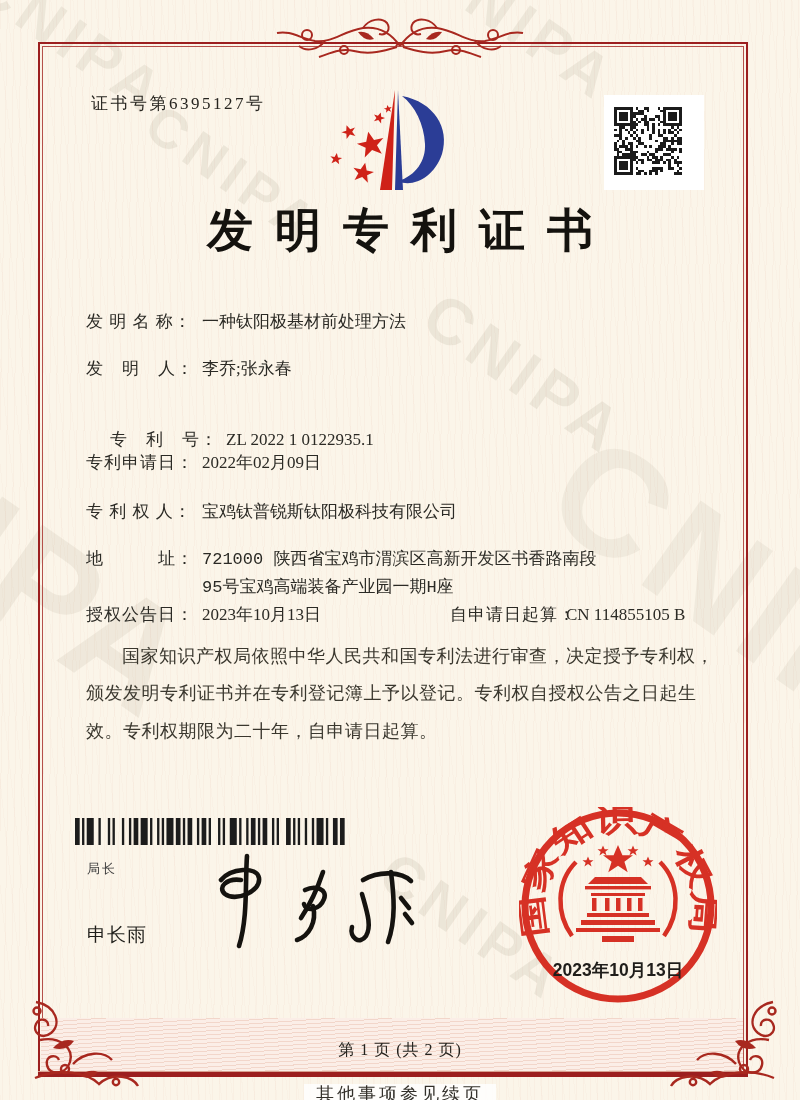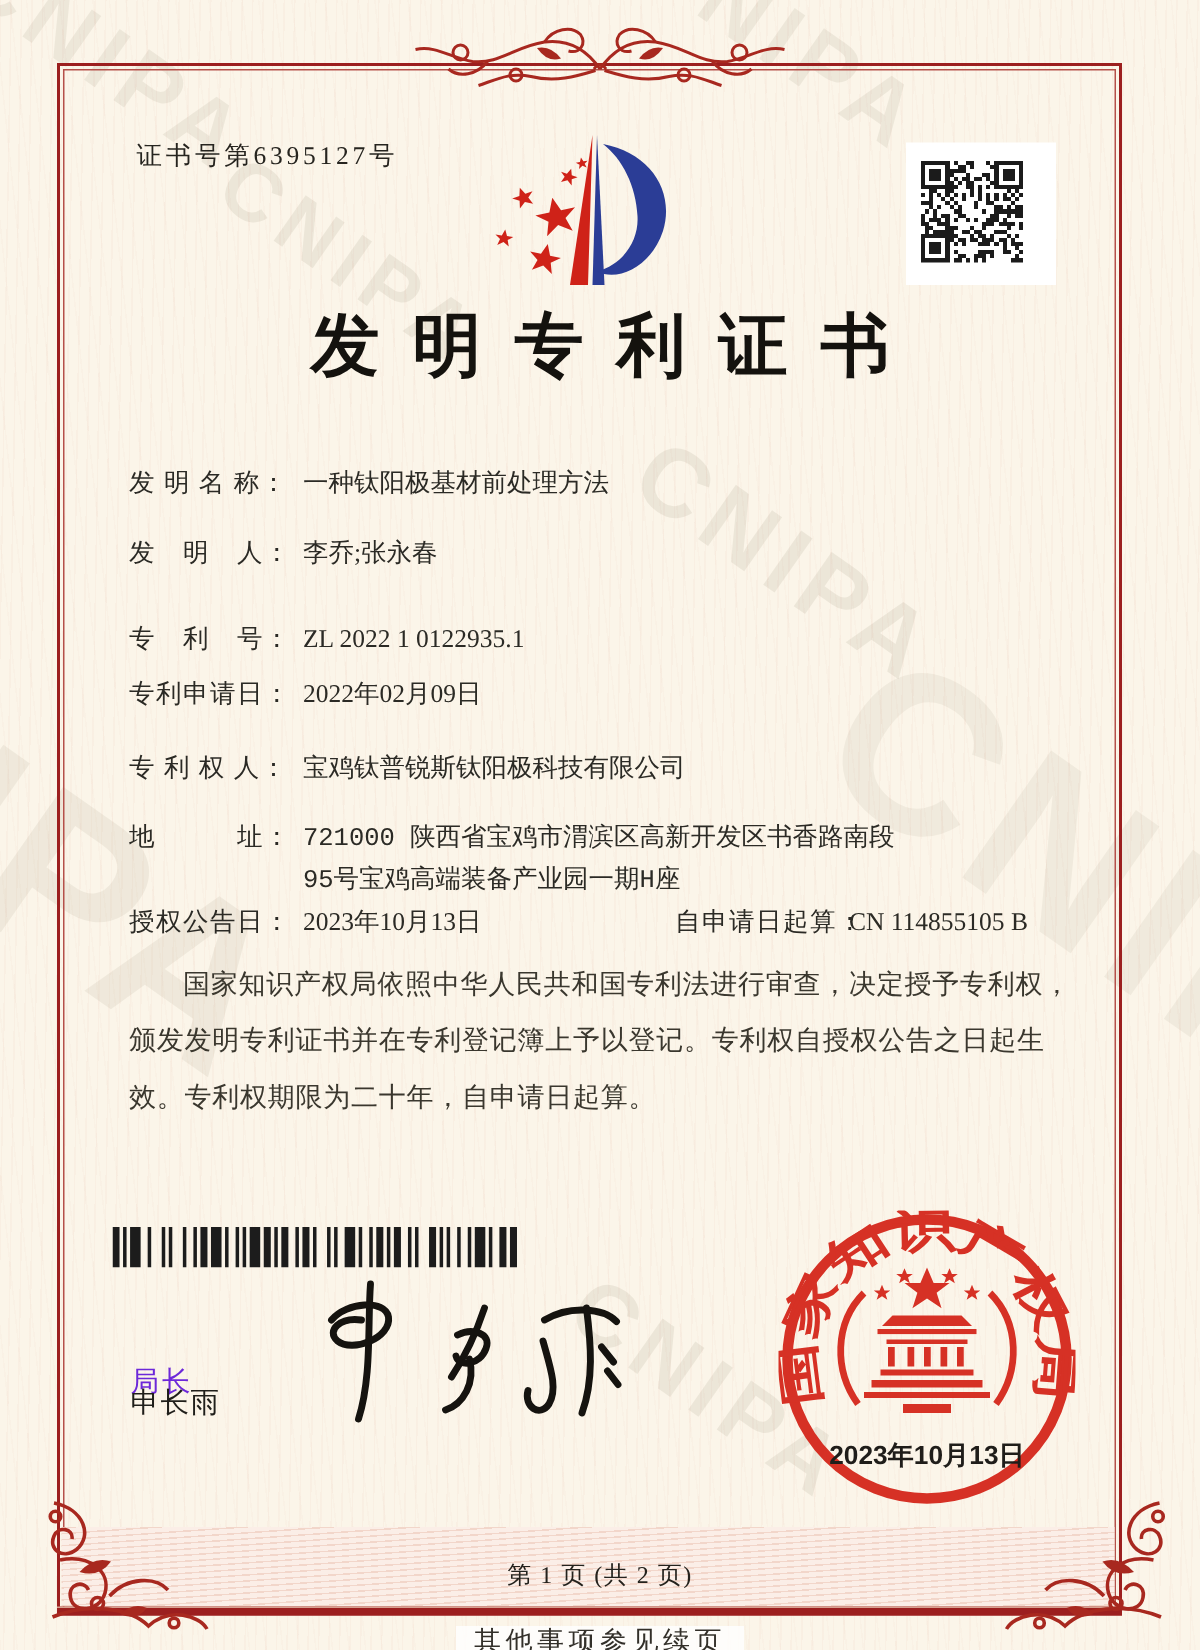--- a/index.html
+++ b/index.html
@@ -50,33 +50,33 @@
   .logo { position:absolute; left:318px; top:84px; }
   .qr-patch { position:absolute; left:604px; top:95px; width:100px; height:95px; background:#ffffff; }
   .qr-patch svg { margin:12px 0 0 10px; display:block; }
 
   .title { position:absolute; left:0; top:200px; width:100%; text-align:center;
            font-size:46px; font-weight:bold; color:#14120e; letter-spacing:22px; text-indent:22px; }
 
   .frow { position:absolute; left:86px; width:630px; font-size:17px; line-height:1.65; color:#2b2a25; }
   .flabel { display:inline-block; width:116px; white-space:pre; vertical-align:top; letter-spacing:1px; }
   .fvalue { display:inline-block; width:470px; vertical-align:top; }
-  .r1 { top:308px; } .r2 { top:355px; } .r3 { top:412px; } .r4 { top:449px; }
+  .r1 { top:308px; } .r2 { top:355px; } .r3 { top:426px;margin-left:24px; } .r4 { top:449px; }
   .r5 { top:498px;text-decoration:underline; } .r6 { top:546px;font-family:Liberation Mono, monospace; } .r7 { top:601px; }
   .r6 .fvalue { width:408px; }
   .gr-date { display:inline-block; width:248px; vertical-align:top; }
 
   .paras { position:absolute; left:86px; top:638px; width:630px; font-size:18px;
            line-height:2.08; color:#3a372e; letter-spacing:0.5px; }
   .paras p { margin:0 0 7px 0; text-indent:2em; }
 
   .barcode { position:absolute; left:75px; top:818px; }
 
-  .signer-title { position:absolute; left:87px; top:908px; font-family:"Liberation Sans",sans-serif;
-                  font-size:19px; color:#6d28d9; letter-spacing:2px; }
+  .signer-title { position:absolute; left:87px; top:860px; font-family:"Liberation Sans",sans-serif;
+                  font-size:13px; color:#404040; letter-spacing:2px; }
   .signer-name  { position:absolute; left:87px; top:922px; font-family:Liberation Serif, serif;
                   font-size:19px; color:#1f1e1a; letter-spacing:1px; }
   .signature { position:absolute; left:205px; top:848px; }
 
   .seal { position:absolute; left:519px; top:807px; opacity:0.95; }
   .seal-ring-text { font-family:"Liberation Serif",serif; font-weight:bold; }
 
   .pageno { position:absolute; left:0; top:1040px; width:100%; text-align:center;
             font-size:16px; color:#24221d; letter-spacing:1px; z-index:7; }
   .contnote { position:absolute; left:0; top:1082px; width:100%; text-align:center; z-index:7;

